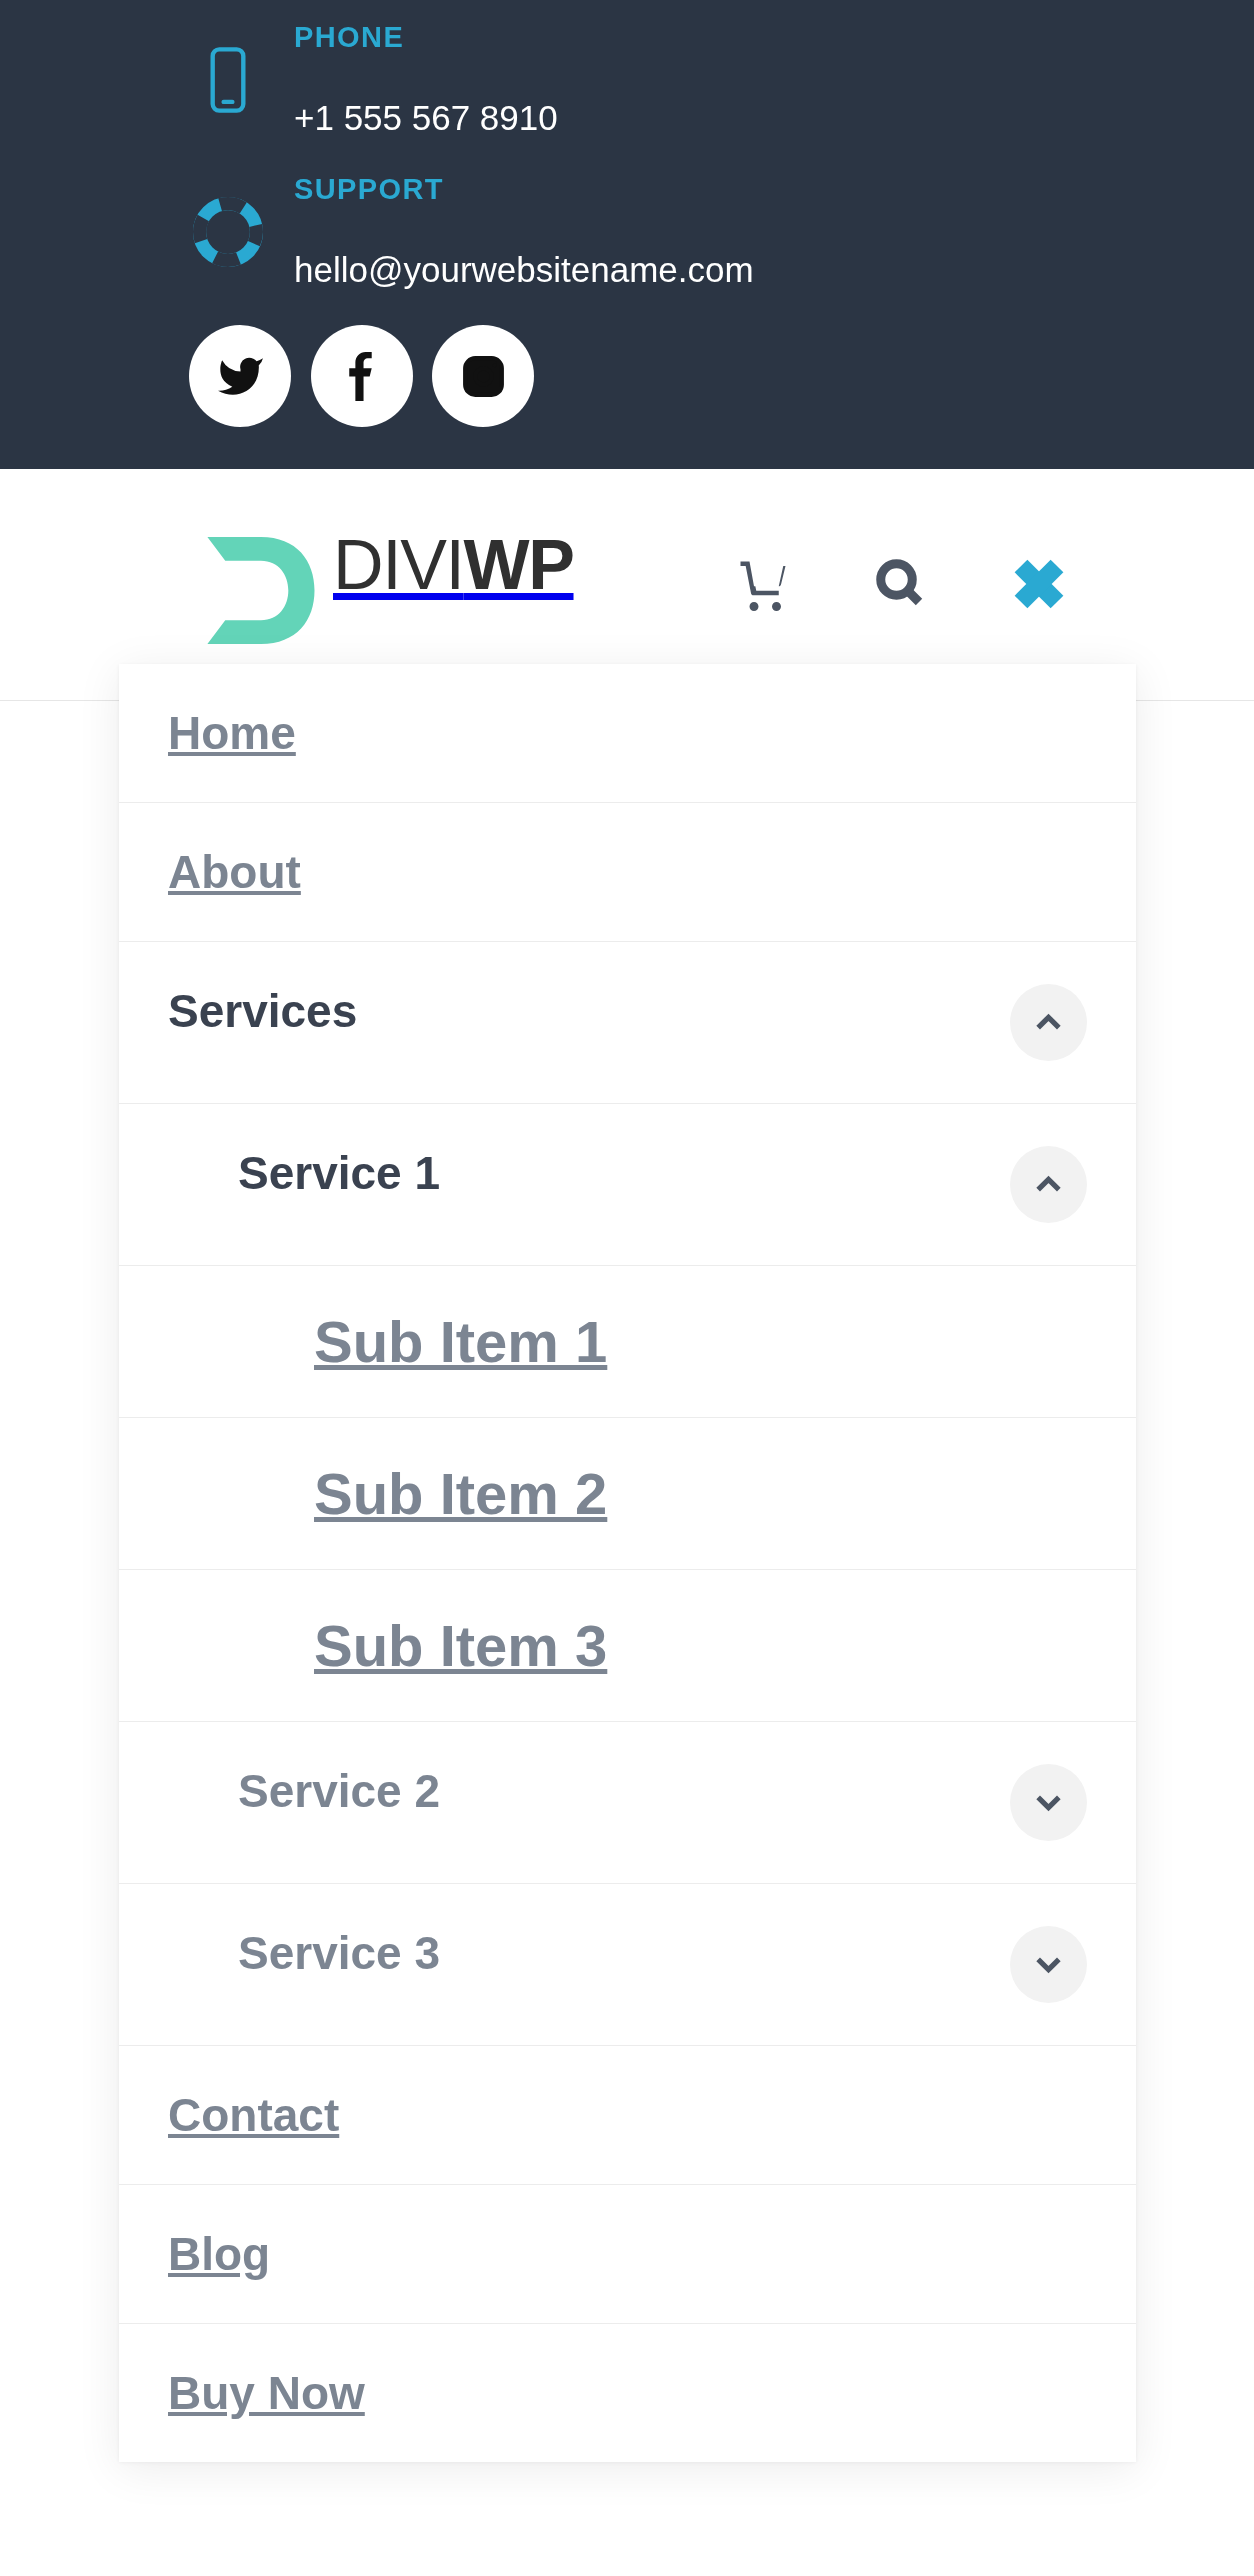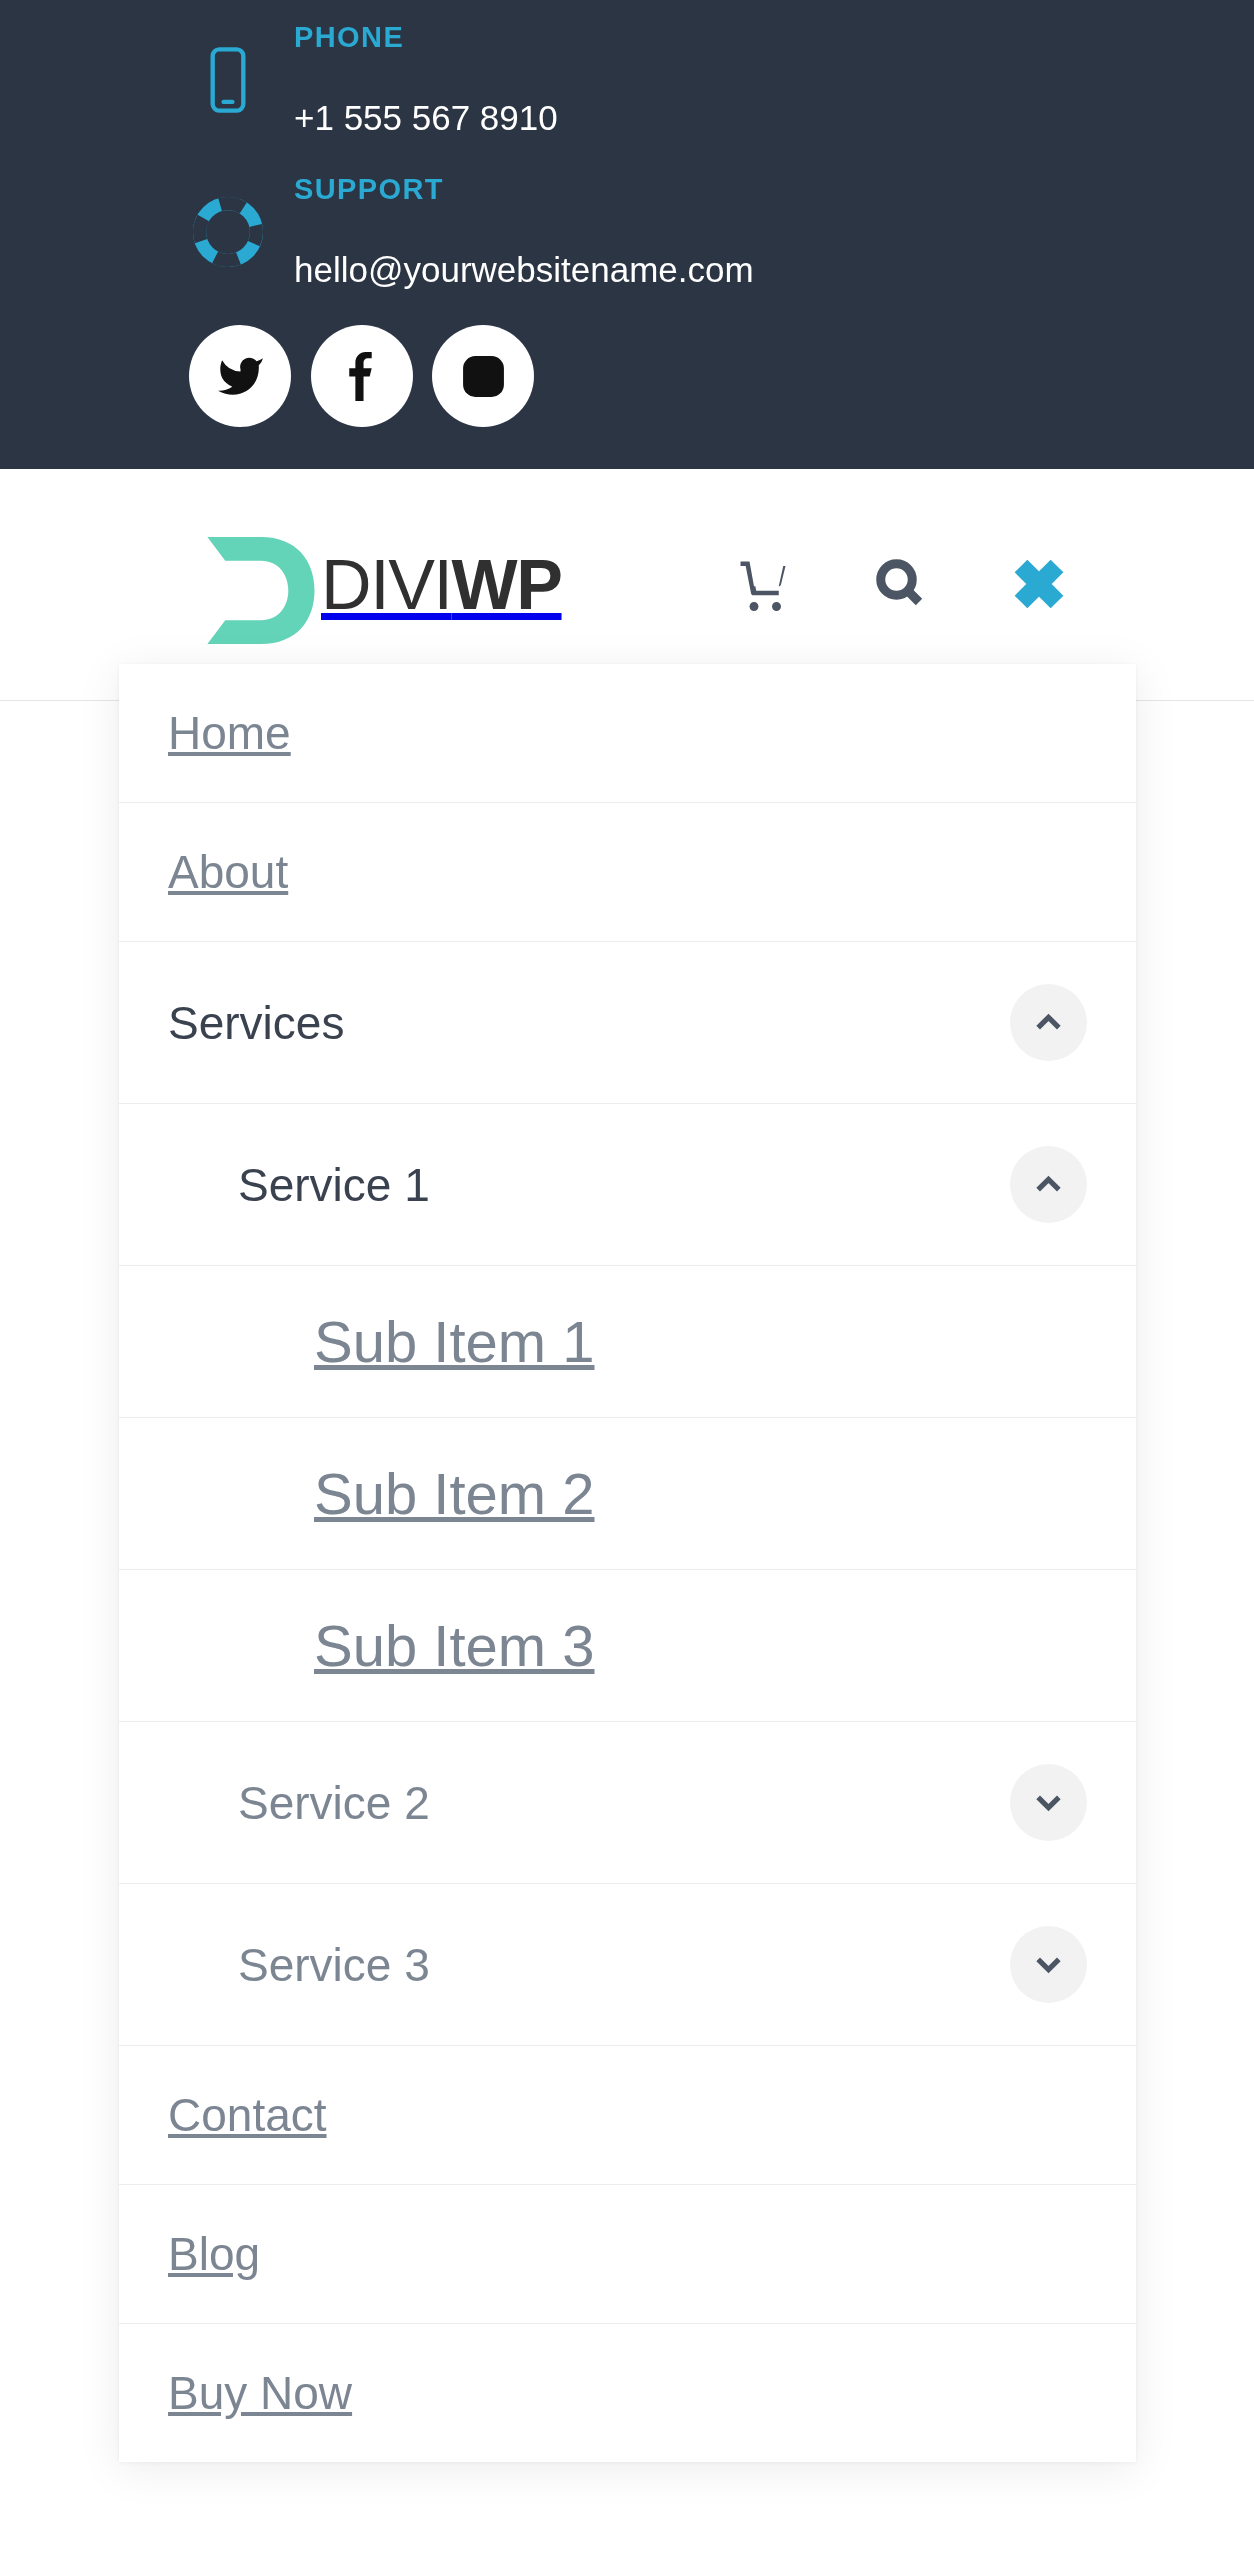--- a/index.html
+++ b/index.html
@@ -25,21 +25,21 @@
   .info-text .info-label{color:var(--accent);font-weight:700;font-size:29px;letter-spacing:1.4px;margin-bottom:4.2px;}
   .info-text .info-value{color:#fff;font-size:35px;font-weight:500;margin-top:44px;}
 
   .socials{display:flex;gap:19.5px;margin-top:35px;}
   .social{width:102px;height:102px;border-radius:50%;background:#fff;display:flex;align-items:center;justify-content:center;}
   .social svg{width:49px;height:49px;fill:#111;}
 
   
   .headerbar{background:#fff;border-bottom:1.4px solid #e6e6e6;position:relative;}
   .headerbar-inner{max-width:1115px;margin:0 auto;padding:56px 119px;display:flex;align-items:center;}
-  .logo{display:flex;align-items:center;gap:0;}
+  .logo{display:flex;align-items:flex-start;gap:12px;}
   .logo-mark{width:132px;height:119px;color:var(--accent2);}
   .logo-text{font-size:70px;font-weight:300;color:#303030;letter-spacing:-1.4px;}
   .logo-text b{font-weight:800;}
   .header-actions{margin-left:auto;display:flex;align-items:center;gap:84px;}
   .header-icon{color:var(--text);}
   .header-icon svg{width:54px;height:54px;stroke:var(--text);fill:none;stroke-width:4;}
   .header-icon.cart svg{fill:var(--text);stroke:none;}
   .header-icon.close svg{stroke:var(--accent);stroke-width:8;}
   
   
@@ -50,23 +50,23 @@
     right:119px;
     background:#fff;
     box-shadow:0 7px 42px rgba(0,0,0,0.08), 0 1.4px 4.2px rgba(0,0,0,0.06);
     z-index:10;
   }
   .menu-item{
     border-bottom:0.7px solid var(--border);
     padding:42px 49px;
     font-size:46px;
     color:var(--text-light);
-    font-weight:400;
+    font-weight:700;
     display:flex;
-    align-items:center;
+    align-items:flex-start;
     justify-content:space-between;
   }
   .menu-item.level-0{}
   .menu-item.dark{color:#3a4250;gap:8px;}
   .menu-item.level-1{padding-left:119px;}
   .menu-item.level-2{padding-left:195px;font-size:58px;}
   .menu-item .label{flex:1;}
   .chev{
     width:77px;height:77px;border-radius:50%;background:var(--gray-bg);
     display:flex;align-items:center;justify-content:center;flex-shrink:0;

